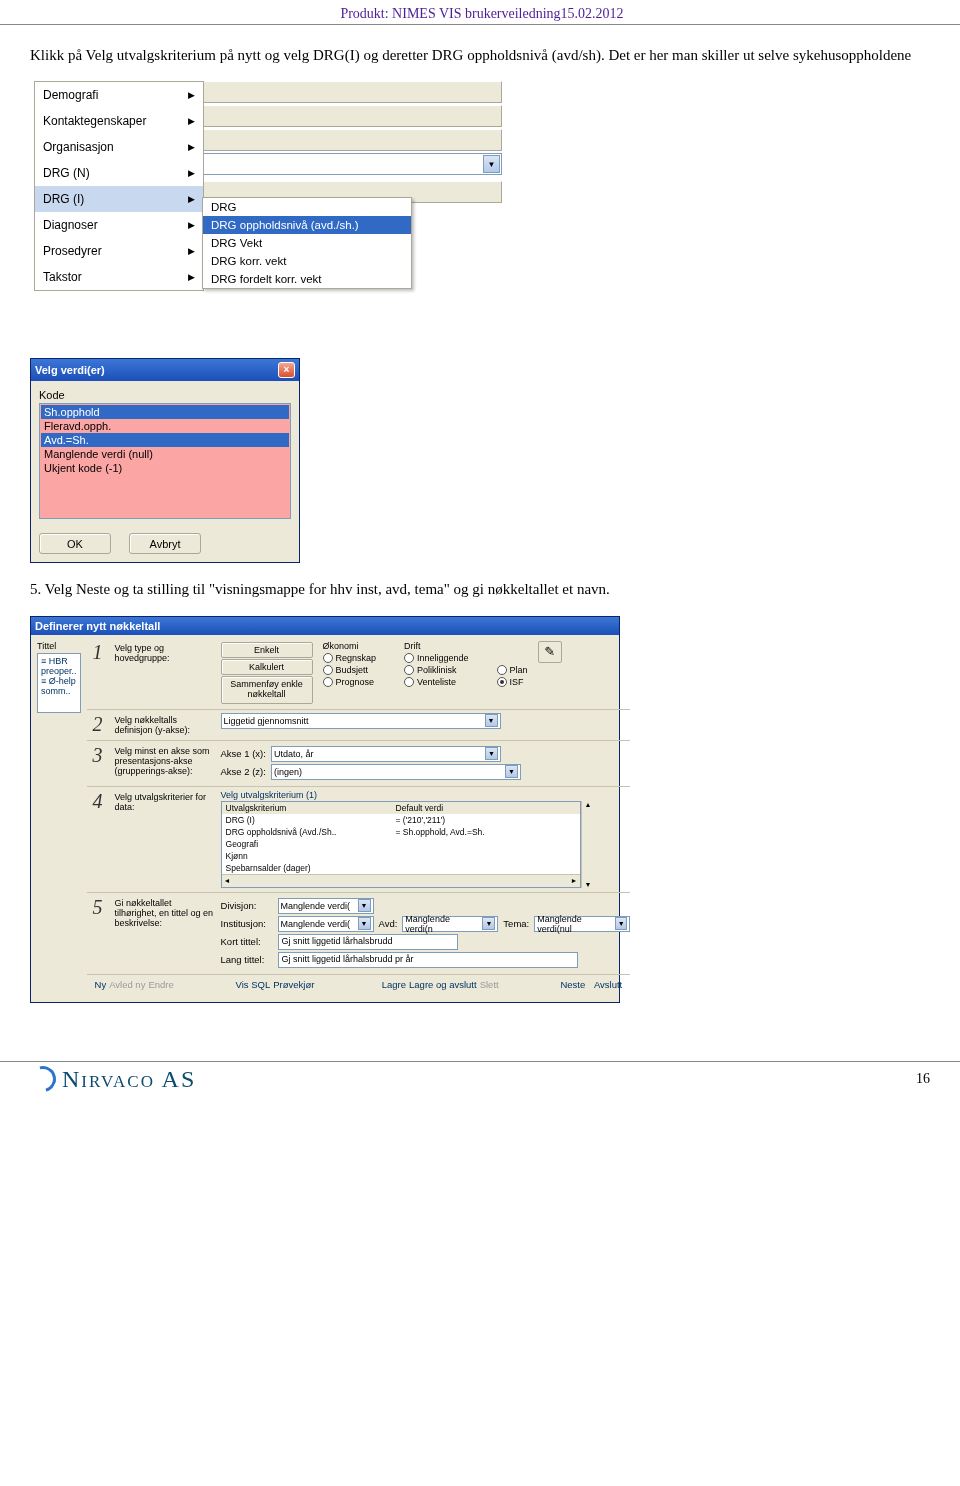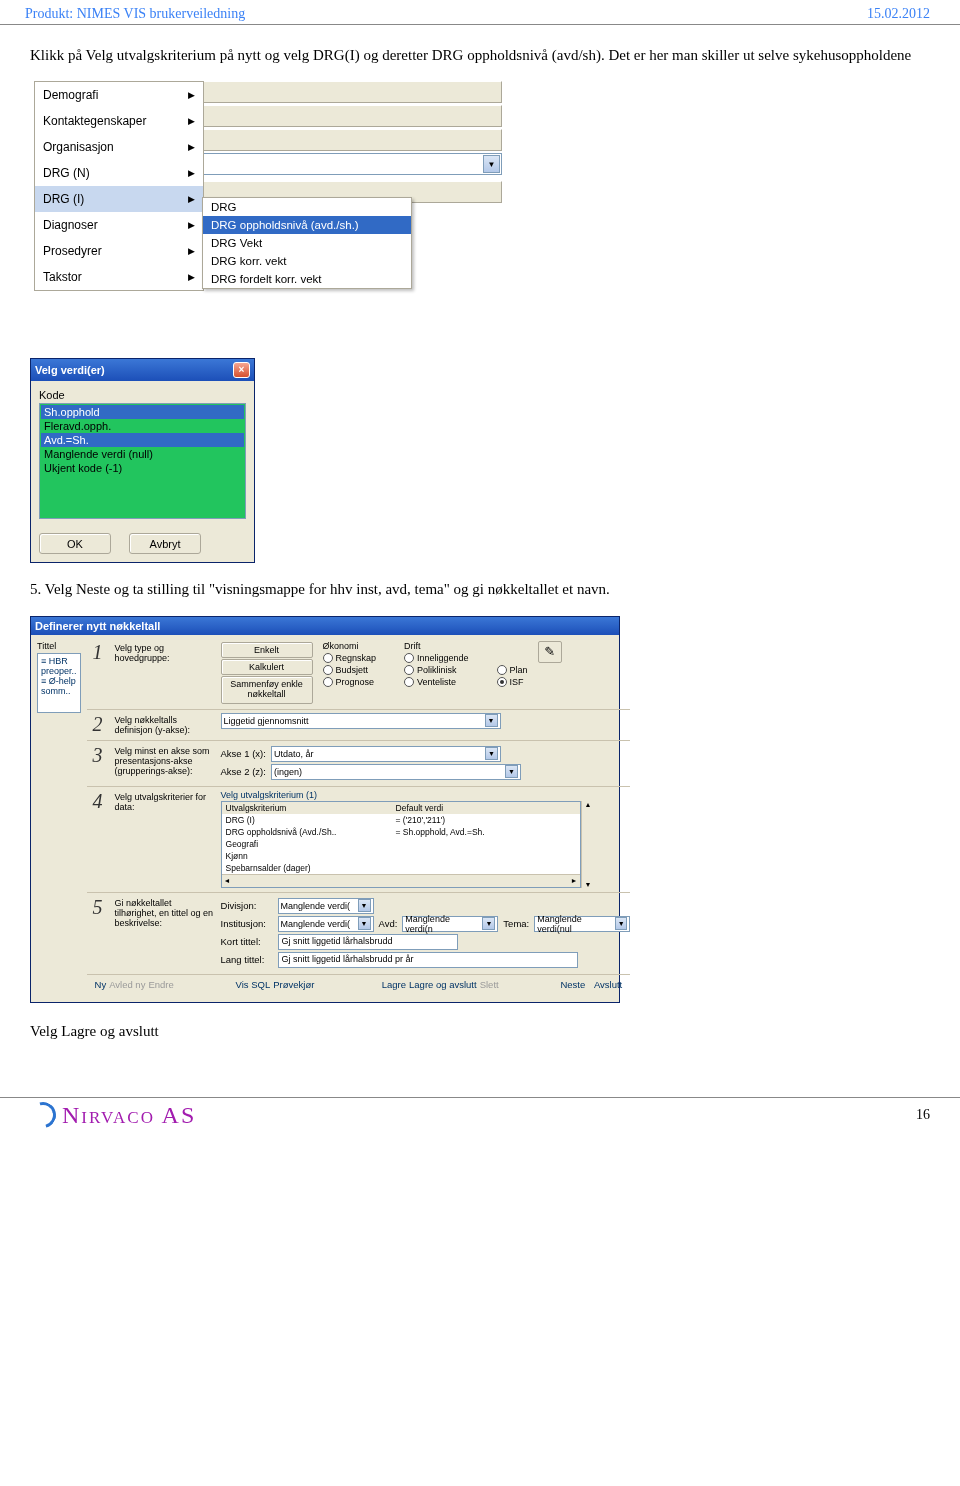--- a/index.html
+++ b/index.html
@@ -5,23 +5,23 @@
   * { box-sizing: border-box; margin: 0; padding: 0; }
   body {
     font-family: "Times New Roman", serif;
     background: #fff;
     width: 960px;
     margin: 0 auto;
     color: #000;
     font-size: 15px;
   }
   .page-header {
-    display: flex; justify-content: space-between;
-    color: #3b82f6; font-size: 14px;
-    padding: 6px 30px 2px 25px;
+    display: flex; justify-content: center;
+    color: #4c1d95; font-size: 14px;
+    padding: 6px 30px 2px 34px;
     border-bottom: 1.5px solid #888;
   }
   .content { padding: 20px 30px 10px 30px; }
   .para { margin-bottom: 16px; line-height: 1.35; }
   .bold { font-weight: normal; }
 
   
   .shot1 { position: relative; width: 500px; height: 265px; margin-bottom: 12px; font-family: Tahoma, sans-serif; font-size: 12px; }
   .menu-col1 { position: absolute; top: 0; left: 4px; width: 170px; background: #ece9d8; border: 1px solid #aca899; }
   .menu-item { display: flex; justify-content: space-between; align-items: center; padding: 6px 8px; border-bottom: 0; color: #000; }
@@ -33,26 +33,26 @@
   .menu-col1 .menu-item.sel { background: #c8d8ef; }
   .menu-col2 { position: absolute; top: 0; left: 172px; width: 300px; }
   .topcell { height: 22px; background: #ece9d8; border: 1px solid #fff; border-right-color:#aca899; border-bottom-color:#aca899; margin-bottom:2px; display:flex; align-items:center; }
   .topcell2 { height: 22px; background: #fff; border: 1px solid #7f9db9; margin-bottom: 6px; position:relative; display:flex; justify-content:flex-end; align-items:center;}
   .dropdown-btn { width:17px; height:18px; background: linear-gradient(#dbe6f5,#b3c8e8); border:1px solid #7f9db9; margin-right:1px; display:flex; align-items:center; justify-content:center; font-size:8px;}
   .sub-list { position:absolute; left:172px; top:116px; width:210px; background:#fff; border:1px solid #aca899; box-shadow: 2px 2px 3px rgba(0,0,0,.25);}
   .sub-list .menu-item { padding:3px 8px; font-size:11.5px; }
   .sub-list .menu-item.highlight { background:#316ac5; color:#fff;align-items:center; }
 
   
-  .shot2 { width: 225px; font-family: Tahoma, sans-serif; font-size: 11px; border: 1px solid #0a246a; margin-bottom: 16px; }
+  .shot2 { width: 270px; font-family: Tahoma, sans-serif; font-size: 11px; border: 1px solid #0a246a; margin-bottom: 16px; }
   .titlebar { background: linear-gradient(#3b77d6,#1c4fb8); color:#fff; padding: 3px 4px; display:flex; justify-content:space-between; align-items:center; font-weight:bold; }
   .close-x { width:17px; height:16px; background: linear-gradient(#f6a692,#d6502e); border:1px solid #fff; border-radius:3px; text-align:center; color:#fff; font-weight:bold; font-size:10px; line-height:14px; }
   .dlg-body { background:#ece9d8; padding:8px 8px 6px 8px; }
   .dlg-label { font-size:11px; margin-bottom:2px; }
-  .listbox { background:#22c55e; border:1px solid #7f9db9; height:116px; padding:1px; font-size:11px; }
+  .listbox { background:#fca5a5; border:1px solid #7f9db9; height:116px; padding:1px; font-size:11px; }
   .listbox .row { padding:1px 3px; }
   .listbox .row.sel { background:#316ac5; color:#fff; }
   .dlg-btns { display:flex; gap:18px; margin-top:10px; padding:4px 0 2px; }
   .winbtn { font-family: Tahoma,sans-serif; font-size:11px; background:#ece9d8; border:1px solid #aca899; border-radius:3px; width:72px; height:21px; box-shadow: inset 1px 1px #fff; }
 
   
   .shot3 { width: 590px; font-family: Tahoma, sans-serif; font-size: 9.5px; border: 1px solid #0a246a; margin: 10px 0 18px 0; }
   .shot3 .titlebar { font-size: 11px; }
   .wizard-body { background:#ece9d8; display:flex; padding:6px; gap:6px; }
   .left-col { width:88px; }
@@ -92,21 +92,21 @@
   .blabel.dis{ color:#9a9a9a; }
 
   .end-para { margin-top: 8px; }
 
   .page-footer {
     margin-top: 30px;
     border-top: 1.5px solid #888;
     padding: 4px 30px 12px 30px;
     display:flex; justify-content:space-between; align-items:center;
   }
-  .logo { display:flex; align-items:center; gap:6px; font-family: Georgia, "Times New Roman", serif; color:#a21caf; font-size:24px; letter-spacing:2px;}
+  .logo { display:flex; align-items:center; gap:6px; font-family: Georgia, "Times New Roman", serif; color:#0c4a6e; font-size:24px; letter-spacing:2px;}
   .logo-swoosh{ width:26px; height:26px; border:3px solid #2c74d0; border-left-color:transparent; border-bottom-color:transparent; border-radius:50%; transform:rotate(30deg);}
   .page-num{ font-size:14px; }
 </style>
 </head>
 <body>
 
 <div class="page-header">
   <span>Produkt: NIMES VIS brukerveiledning</span>
   <span>15.02.2012</span>
 </div>
@@ -411,21 +411,20 @@
             <span class="blabel" style="color:#036">Neste</span>
             <span class="blabel">&nbsp;</span>
             <span class="blabel" style="color:#036">Avslutt</span>
           </div>
         </div>
 
       </div>
     </div>
   </div>
 
-  <p class="para bold end-para">Velg Lagre og avslutt</p>
 
 </div>
 
 <div class="page-footer">
   <div class="logo">
     <div class="logo-swoosh"></div>
     <span style="font-variant: small-caps;">Nirvaco AS</span>
   </div>
   <div class="page-num">16</div>
 </div>

